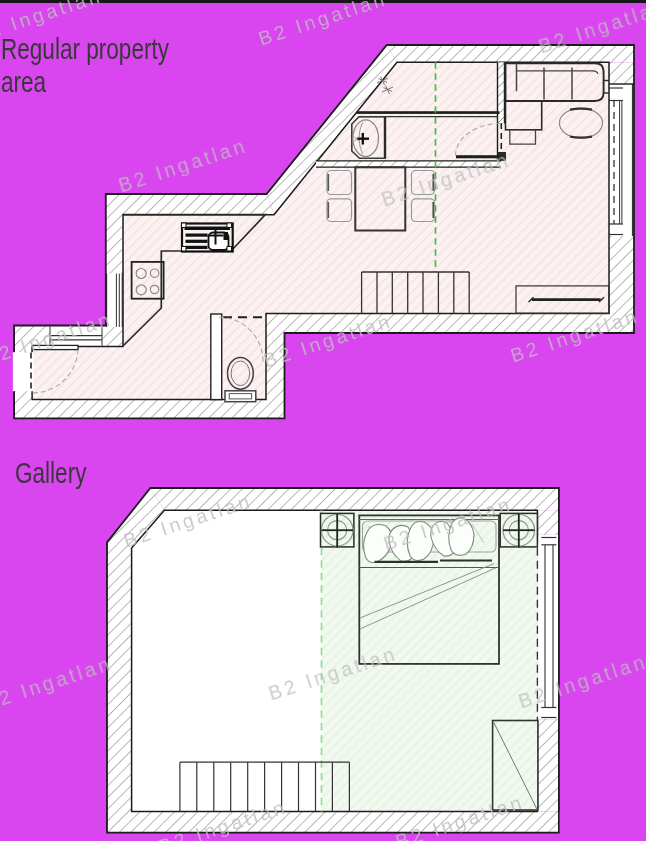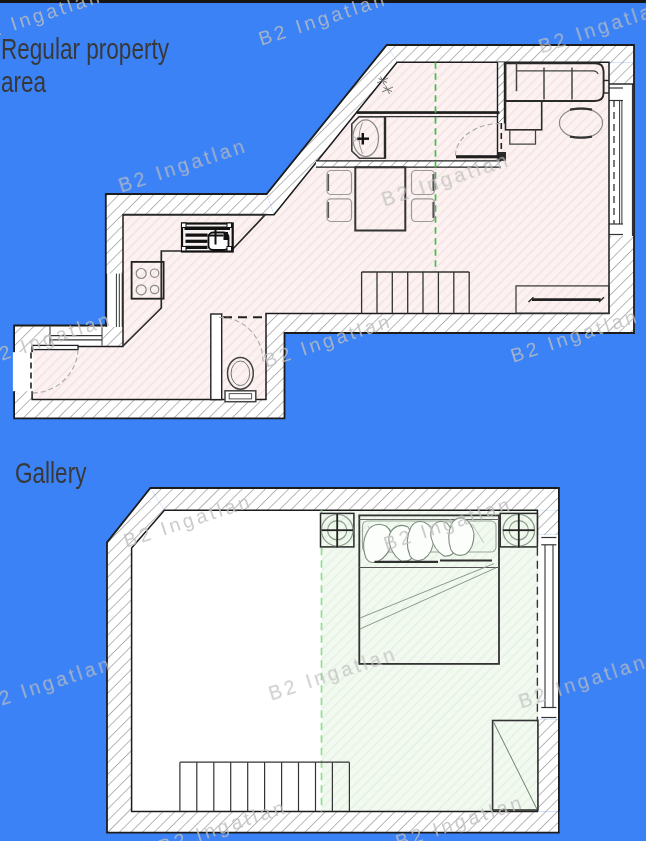--- a/index.html
+++ b/index.html
@@ -1,16 +1,16 @@
 <!DOCTYPE html>
 <html><head>
 <meta charset="utf-8">
 <style>
   html,body{margin:0;padding:0;background:#ffffff;}
-  #page{position:relative;width:646px;height:841px;background:#3b82f6;overflow:hidden;
+  #page{position:relative;width:646px;height:841px;background:#d946ef;overflow:hidden;
         font-family:"Liberation Sans", sans-serif;}
   svg{position:absolute;left:0;top:0;}
 </style>
 </head>
 <body>
 <div id="page">
 <svg width="646" height="841" viewBox="0 0 646 841">
 <defs>
   <pattern id="wallh" width="8.2" height="8.2" patternUnits="userSpaceOnUse" patternTransform="rotate(45)">
     <rect width="8.2" height="8.2" fill="#ffffff"></rect>

